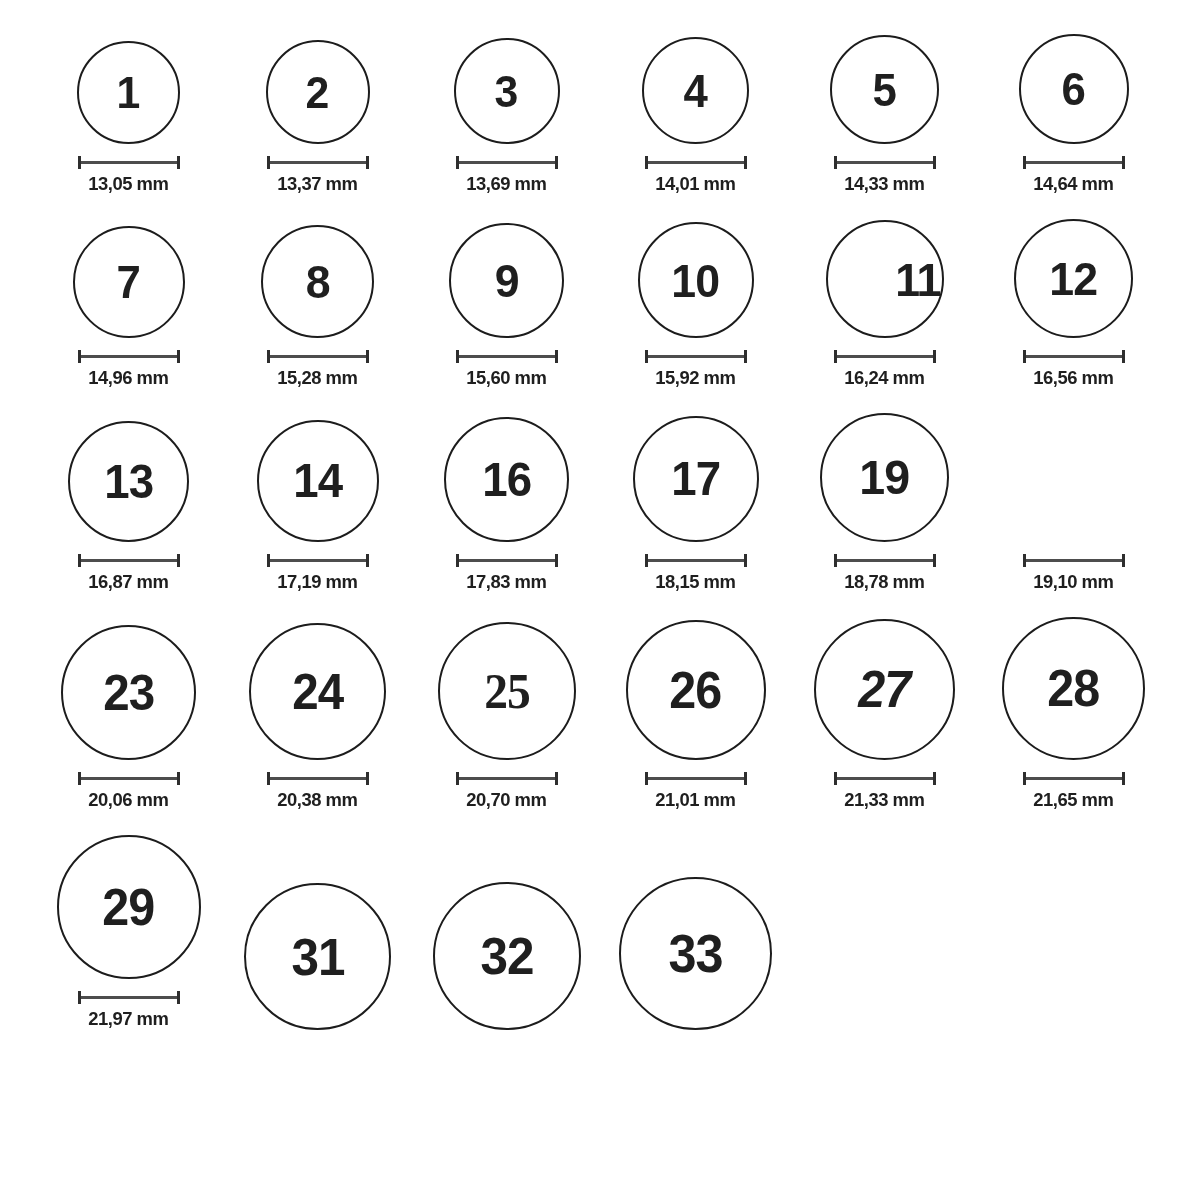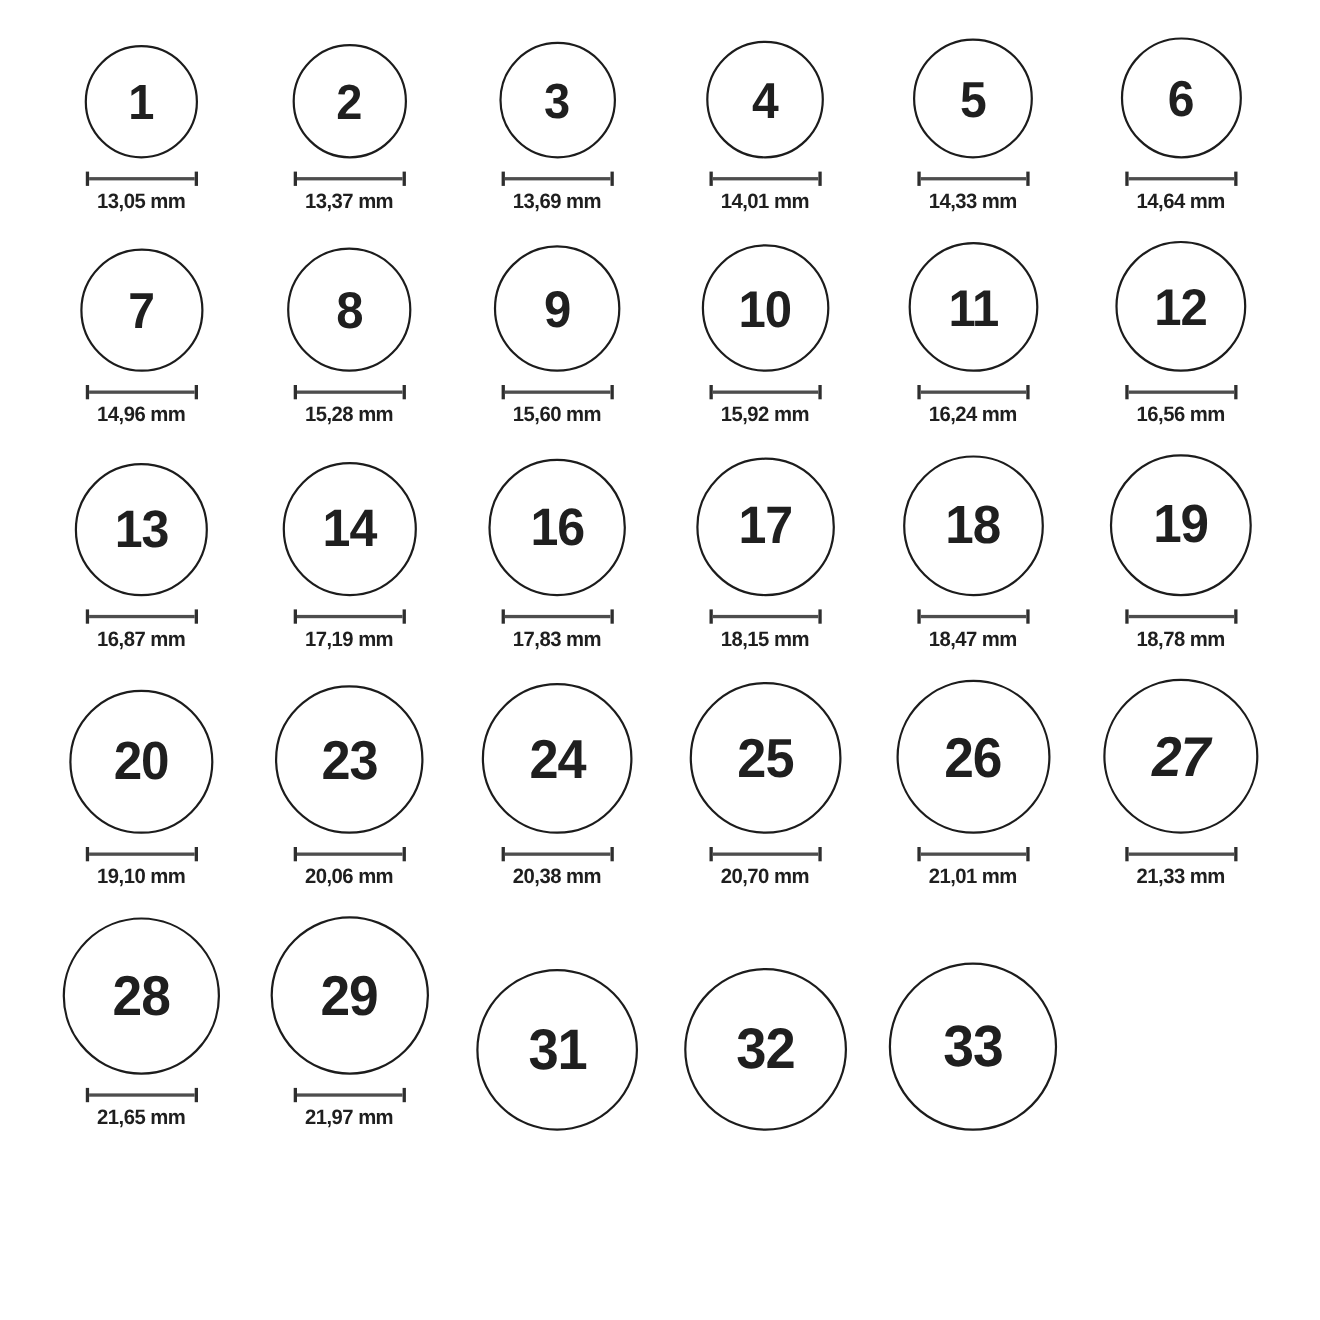--- a/index.html
+++ b/index.html
@@ -166,21 +166,21 @@
     <div class="circle" style="width: 116px; height: 116px;">
       <span class="num" style="font-size: 47px;">10</span>
     </div>
     <div class="bar">
       <div class="bar-line"></div>
     </div>
     <div class="label">15,92 mm</div>
   </div>
 
   <div class="cell">
-    <div class="circle" style="width: 118px; height: 118px;">
+    <div class="circle" style="width: 118px; height: 118px; justify-content: flex-end;">
       <span class="num" style="font-size: 47px;">11</span>
     </div>
     <div class="bar">
       <div class="bar-line"></div>
     </div>
     <div class="label">16,24 mm</div>
   </div>
 
   <div class="cell">
     <div class="circle" style="width: 119px; height: 119px;">
@@ -226,44 +226,32 @@
   <div class="cell">
     <div class="circle" style="width: 126px; height: 126px;">
       <span class="num" style="font-size: 48px;">17</span>
     </div>
     <div class="bar">
       <div class="bar-line"></div>
     </div>
     <div class="label">18,15 mm</div>
   </div>
 
-  <div class="cell">
-    <div class="circle" style="width: 128px; height: 128px;">
-      <span class="num" style="font-size: 49px;">18</span>
-    </div>
-    <div class="bar">
-      <div class="bar-line"></div>
-    </div>
-    <div class="label">18,47 mm</div>
-  </div>
 
   <div class="cell">
     <div class="circle" style="width: 129px; height: 129px;">
       <span class="num" style="font-size: 49px;">19</span>
     </div>
     <div class="bar">
       <div class="bar-line"></div>
     </div>
     <div class="label">18,78 mm</div>
   </div>
 
   <div class="cell">
-    <div class="circle" style="width: 131px; height: 131px;">
-      <span class="num" style="font-size: 49px;">20</span>
-    </div>
     <div class="bar">
       <div class="bar-line"></div>
     </div>
     <div class="label">19,10 mm</div>
   </div>
 
 
 
   <div class="cell">
     <div class="circle" style="width: 135px; height: 135px; align-items: center;">
@@ -279,21 +267,21 @@
     <div class="circle" style="width: 137px; height: 137px;">
       <span class="num" style="font-size: 50px;">24</span>
     </div>
     <div class="bar">
       <div class="bar-line"></div>
     </div>
     <div class="label">20,38 mm</div>
   </div>
 
   <div class="cell">
-    <div class="circle" style="width: 138px; height: 138px;">
+    <div class="circle" style="width: 138px; height: 138px; font-family: Liberation Serif, serif;">
       <span class="num" style="font-size: 50px;">25</span>
     </div>
     <div class="bar">
       <div class="bar-line"></div>
     </div>
     <div class="label">20,70 mm</div>
   </div>
 
   <div class="cell">
     <div class="circle" style="width: 140px; height: 140px;">

